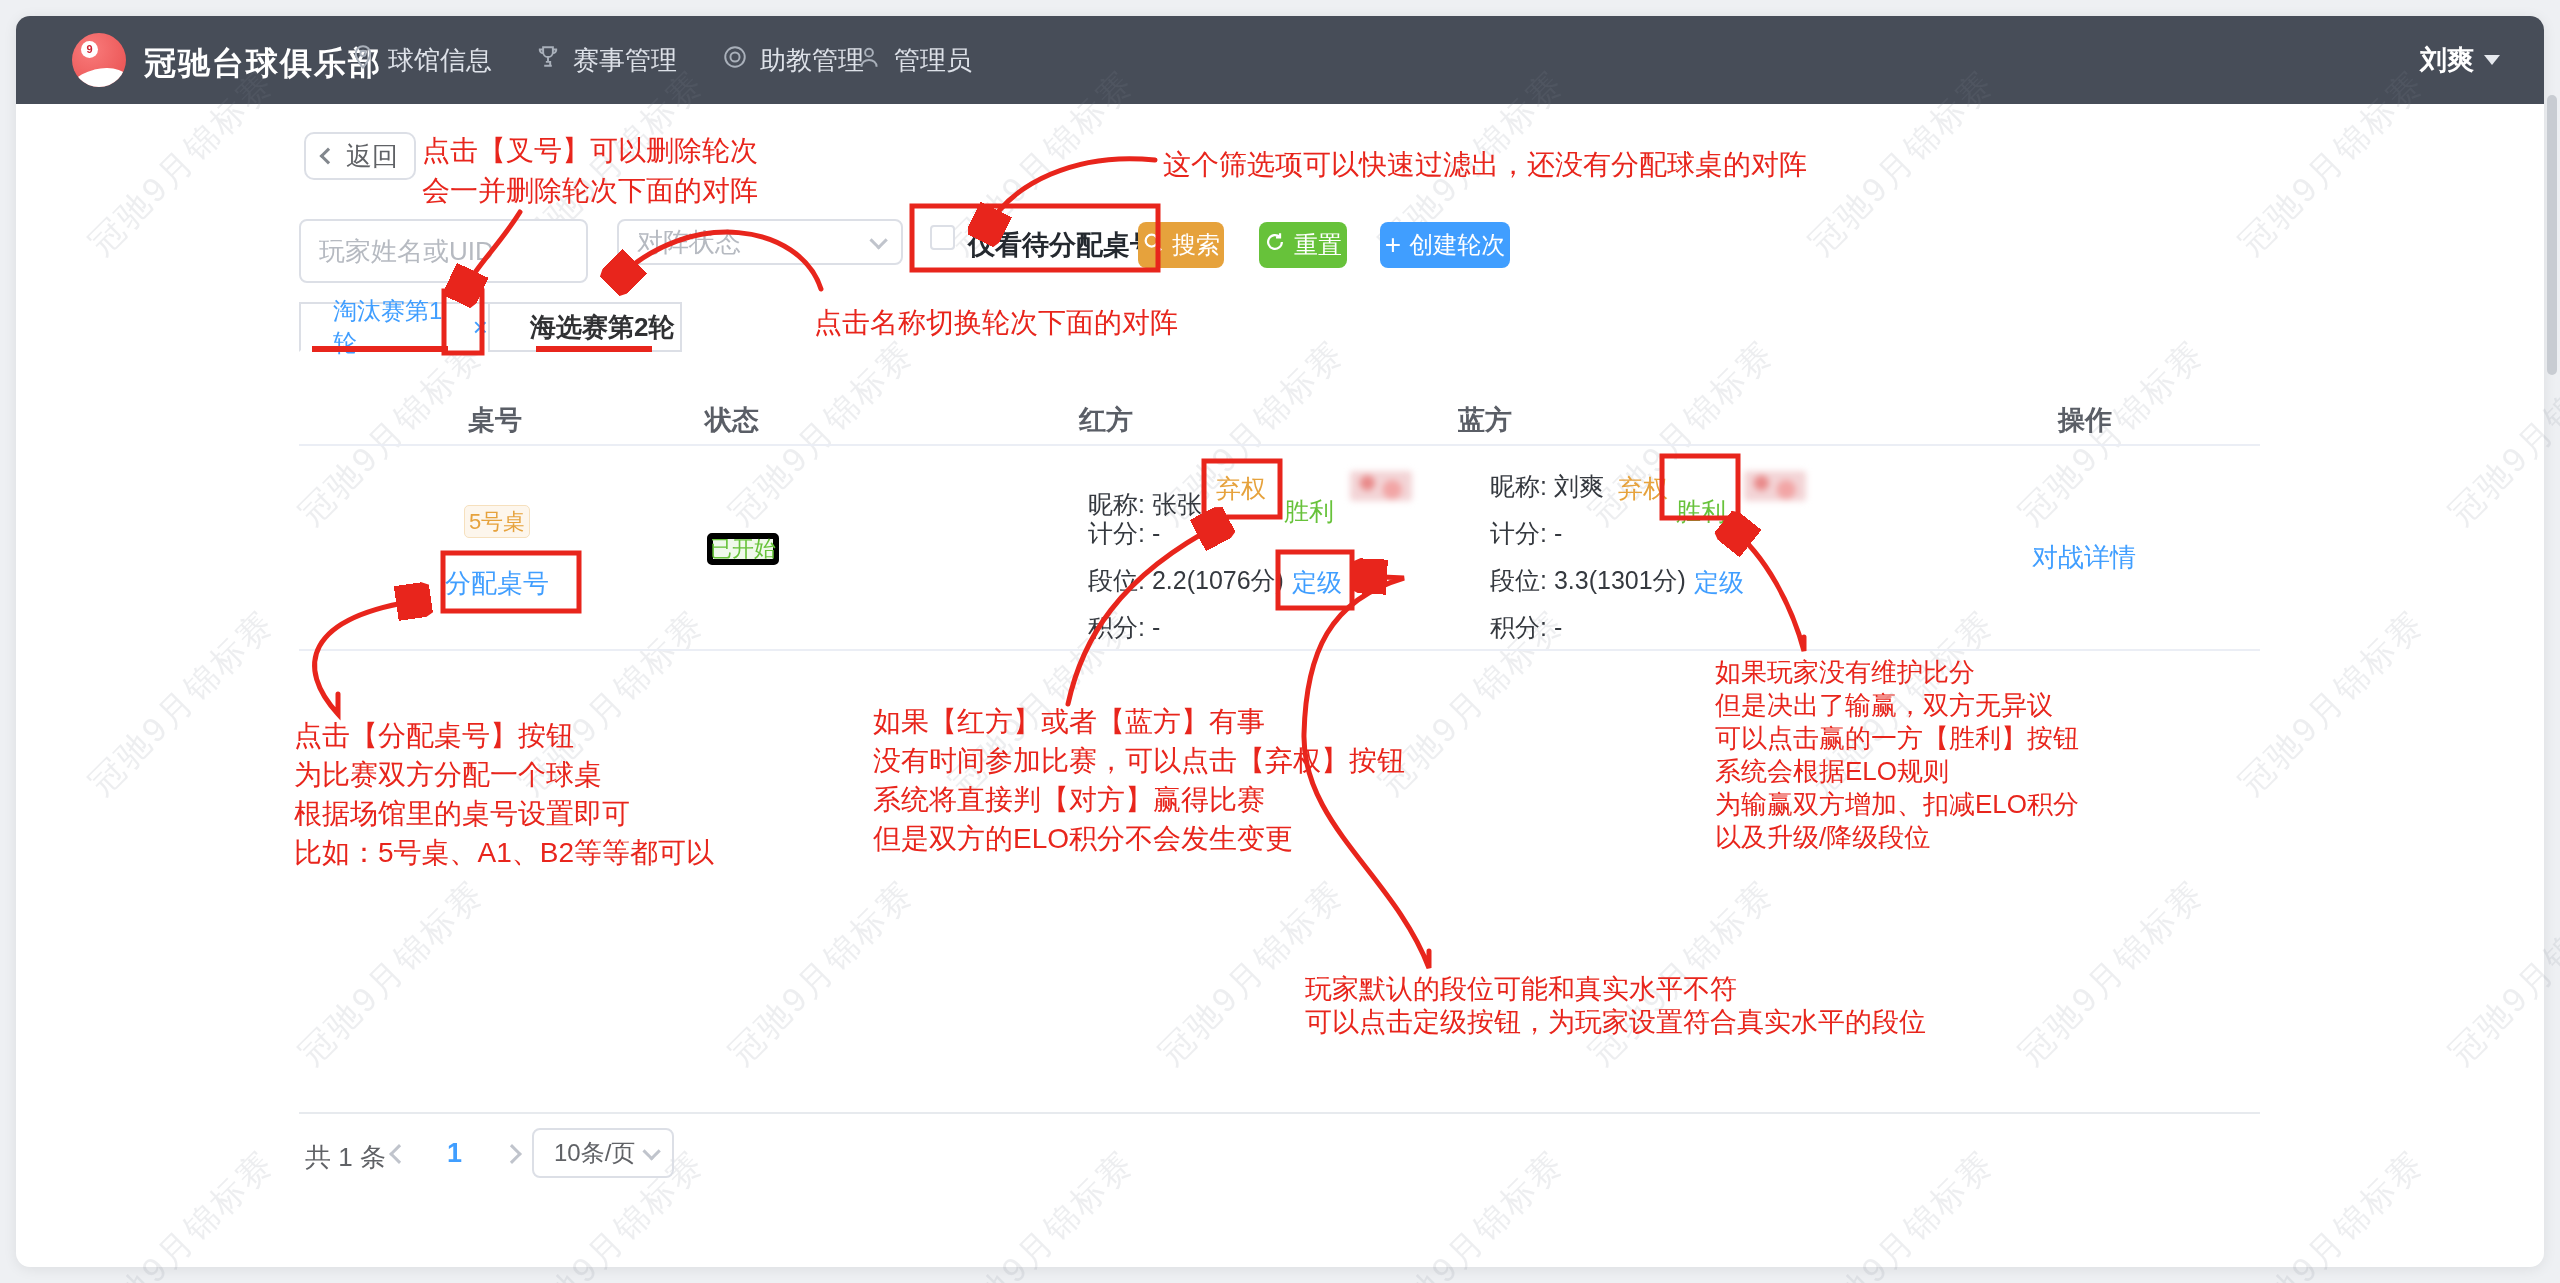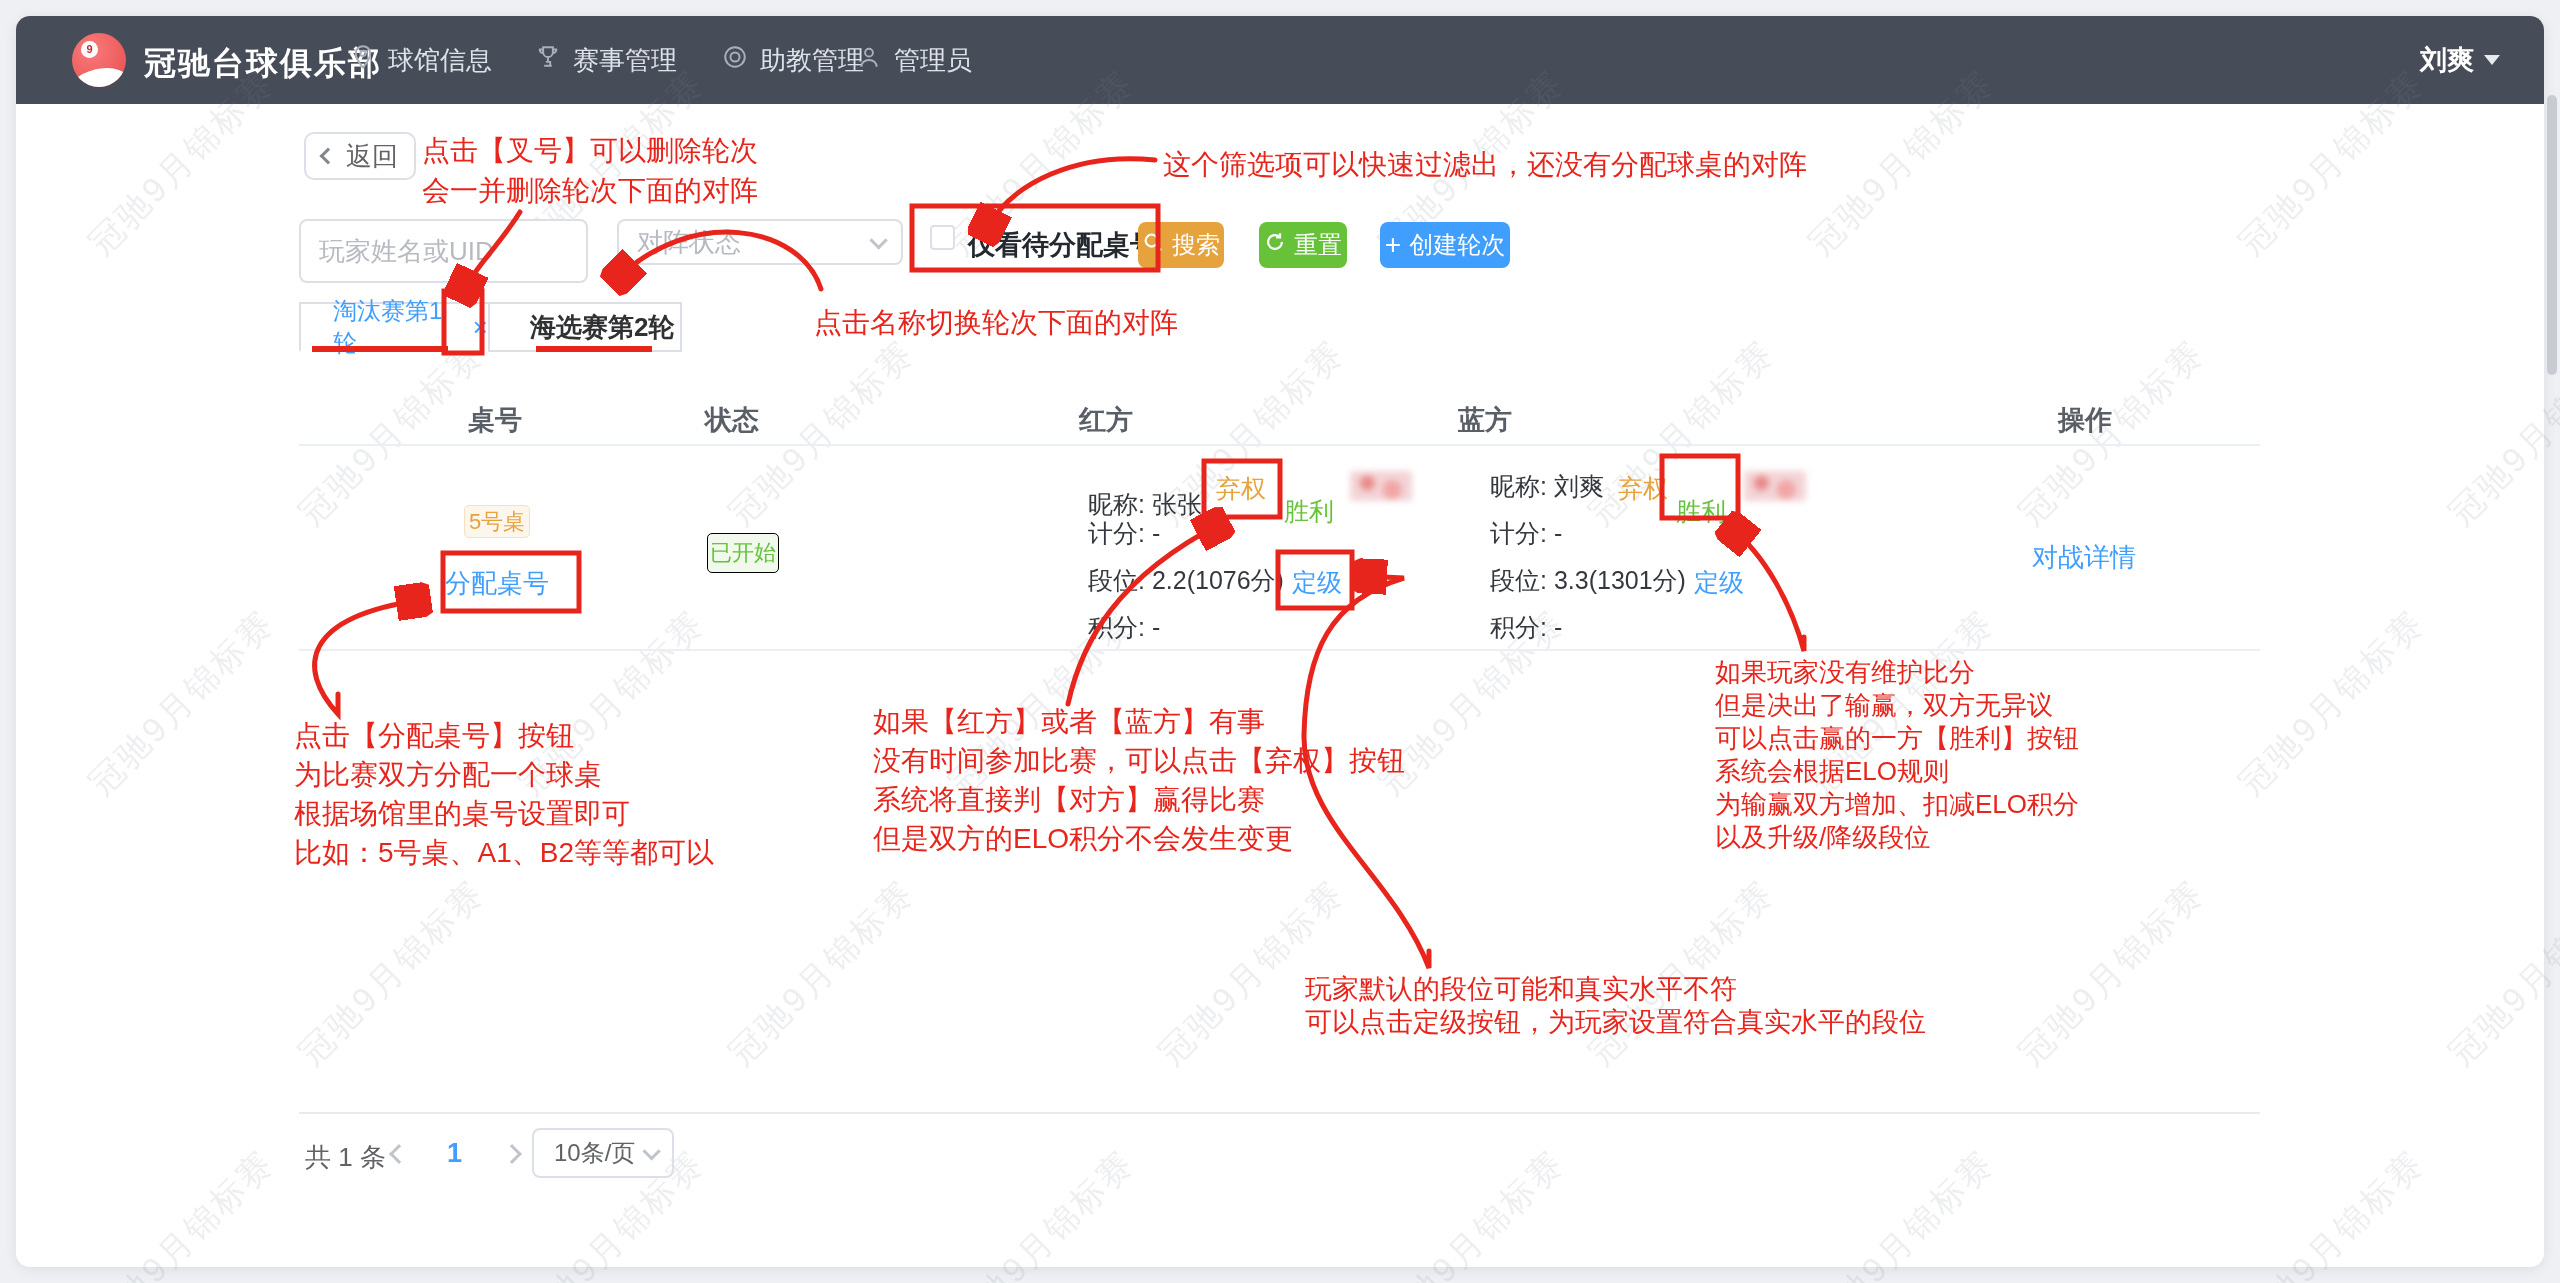--- a/index.html
+++ b/index.html
@@ -67,22 +67,22 @@
   .tab1 .close { margin-left:16px; font-size:26px; color:var(--c-primary,#409eff); cursor:pointer; line-height:1; }
   .tab2 { left:488px; width:194px; border:2px solid #dcdfe6;align-items:center; }
   .tab2 .lbl { margin-left:40px; font-size:26px; font-weight:600; color:#303133; }
 
   .th { top:402px; transform:translateX(-50%); font-size:27px; font-weight:600; color:#5a5e66; white-space:nowrap; }
   .hline { height:2px; background:#ebeef5; }
 
   .tag { display:flex; align-items:center; justify-content:center; border-radius:5px; font-size:22px; white-space:nowrap; }
   .tag-table { left:464px; top:505px; width:66px; height:33px; color:var(--c-warning,#e6a23c);
                background:#fdf6ec; border:1px solid #f6e0bd; }
-  .tag-status { left:707px; top:533px; width:72px; height:40px; color:var(--c-success,#67c23a);
-                background:#f0f9eb; border:1px solid #000000; }
+  .tag-status { left:707px; top:533px; width:72px; height:32px; color:var(--c-success,#67c23a);
+                background:#f0f9eb; border:6px solid #000000; }
   .link { color:var(--c-primary,#409eff); font-size:26px; white-space:nowrap; cursor:pointer; }
   .assign { left:497px; top:566px; transform:translateX(-50%); }
   .detail { left:2032px; top:540px; }
 
   .cell-line { font-size:25px; color:#35393f; white-space:nowrap; }
   .act-orange { color:var(--c-warning,#e6a23c); font-size:25px; white-space:nowrap; cursor:pointer; }
   .act-green  { color:var(--c-success,#67c23a); font-size:25px; white-space:nowrap; cursor:pointer;margin-top:23px; }
   .act-blue   { color:var(--c-primary,#409eff); font-size:25px; white-space:nowrap; cursor:pointer; }
   .blur-blob { width:62px; height:30px; border-radius:3px; filter:blur(3px);
       background:radial-gradient(circle at 28% 40%, #e98a8a 7px, transparent 8px),

